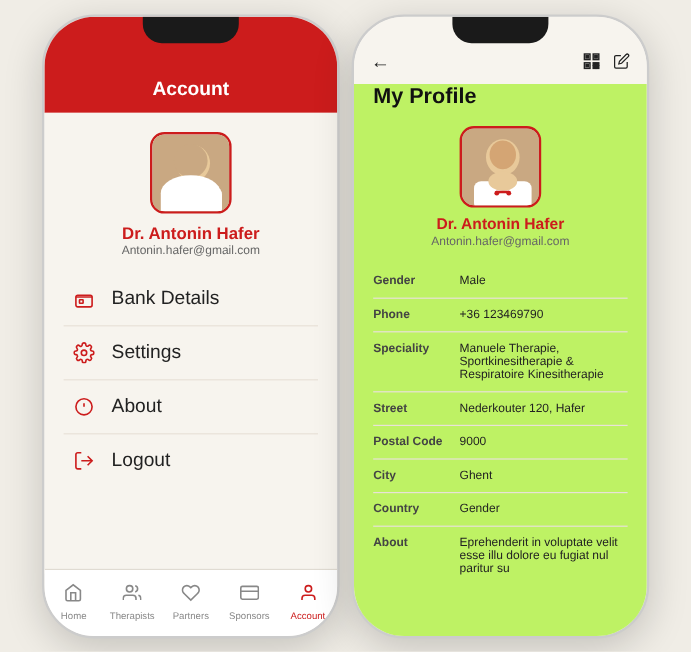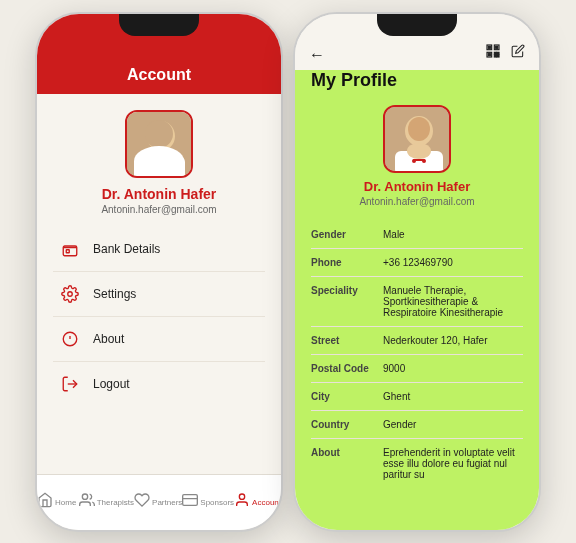--- a/index.html
+++ b/index.html
@@ -141,40 +141,40 @@
     }
     .menu-icon {
       width: 22px;
       height: 22px;
       display: flex;
       align-items: center;
       justify-content: center;
       flex-shrink: 0;
     }
     .menu-label {
-      font-size: 12px;
+      font-size: 16px;
       color: #222;
     }
 
     
     .bottom-nav {
       height: 56px;
       background: #fff;
       display: flex;
       align-items: center;
       justify-content: space-around;
       border-top: 1px solid #e0dbd2;
       position: absolute;
       bottom: 0;
       left: 0;
       right: 0;
     }
     .nav-item {
       display: flex;
-      flex-direction: row;
+      flex-direction: column;
       align-items: center;
       gap: 2px;
       cursor: pointer;
       flex: 1;
     }
     .nav-icon {
       font-size: 16px;
     }
     .nav-label {
       font-size: 8px;

